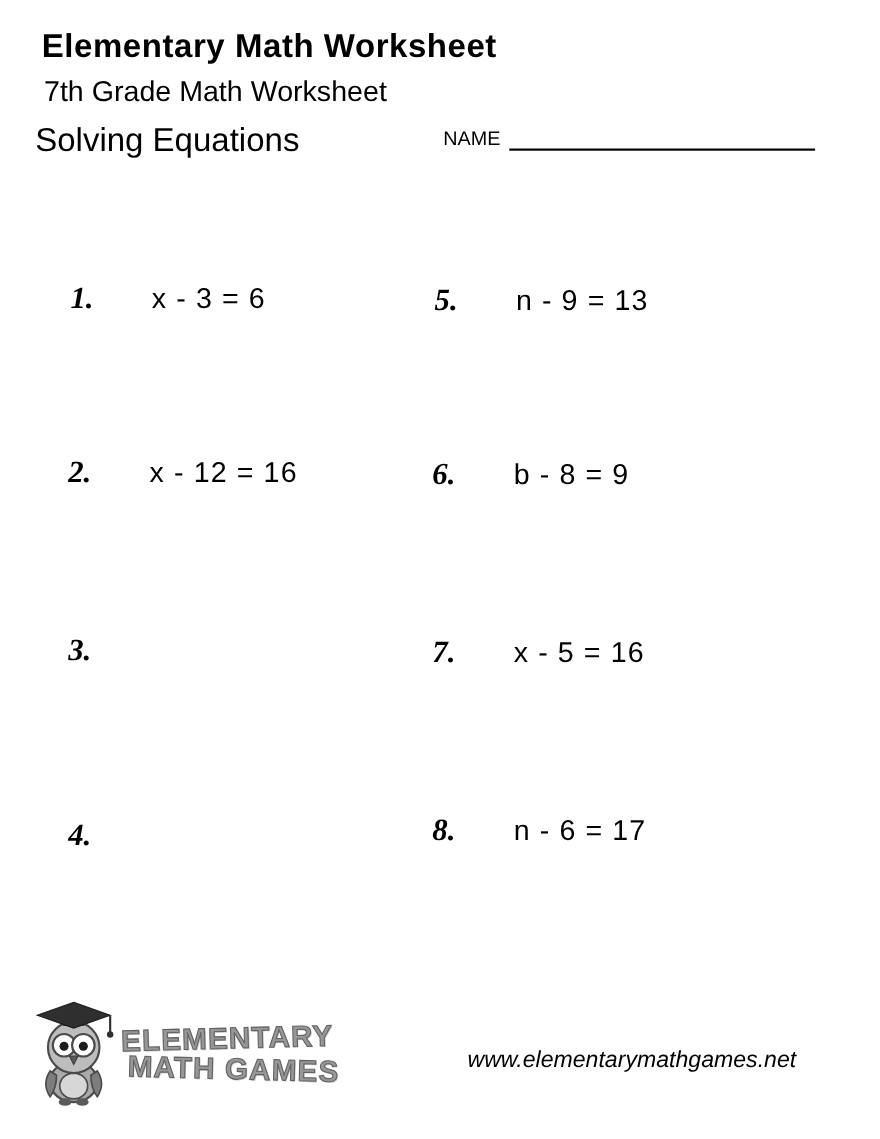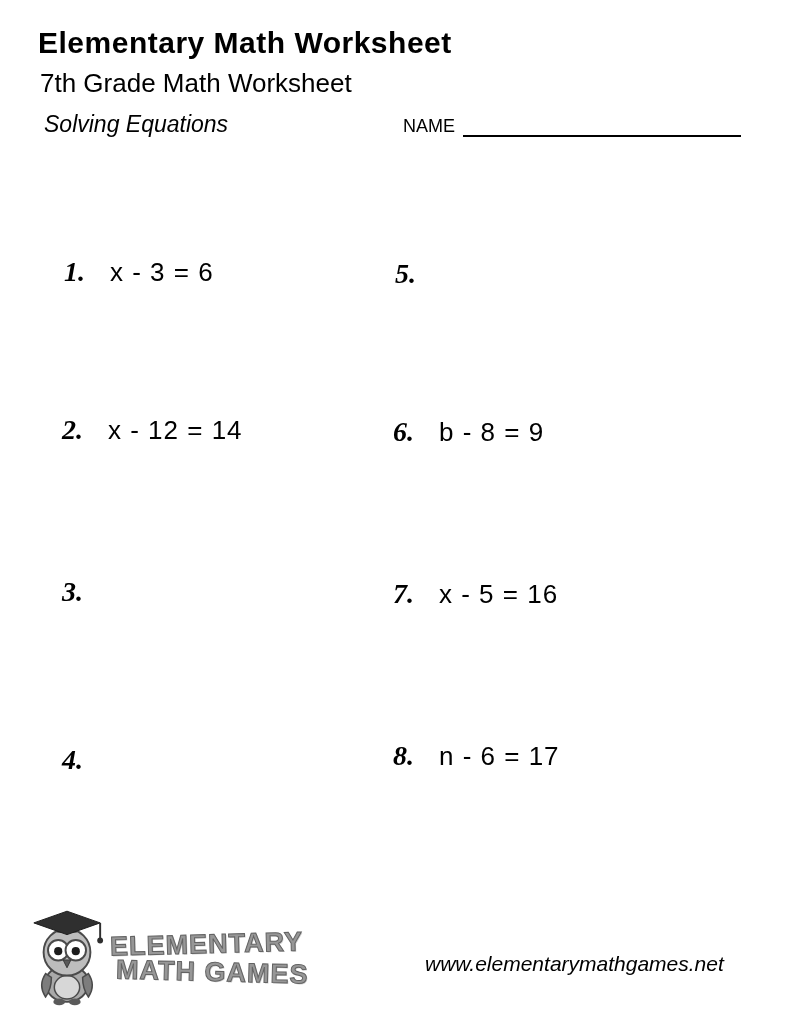--- a/index.html
+++ b/index.html
@@ -28,24 +28,23 @@
     letter-spacing: 0.5px;
   }
   .subtitle {
     position: absolute;
     left: 40px; top: 68px;
     font-size: 26px;
     font-weight: normal;
   }
   .topic {
     position: absolute;
-    left: 44px; top: 111px;
-    font-size: 23px;
+    left: 32px; top: 111px;
+    font-size: 30px;
     font-weight: normal;
-    font-style: italic;
   }
   .name-row {
     position: absolute;
     left: 403px; top: 111px;
     font-size: 18px;
     display: flex;
     align-items: flex-end;
   }
   .name-line {
     display: inline-block;
@@ -65,20 +64,21 @@
   .problem .num {
     font-family: "Liberation Serif", serif;
     font-style: italic;
     font-weight: bold;
     font-size: 28px;
     width: 46px;
   }
   .problem .eq {
     font-size: 26px;
     letter-spacing: 1px;
+    margin-left: 28px;
   }
   .p1 { left: 64px;  top: 256px; }
   .p2 { left: 62px;  top: 414px; }
   .p3 { left: 62px;  top: 576px; }
   .p4 { left: 62px;  top: 744px; }
   .p5 { left: 395px; top: 258px; }
   .p6 { left: 393px; top: 416px; }
   .p7 { left: 393px; top: 578px; }
   .p8 { left: 393px; top: 740px; }
 
@@ -120,30 +120,31 @@
     <span>NAME</span>
     <span class="name-line"></span>
   </div>
 
   <div class="problem p1">
     <span class="num">1.</span>
     <span class="eq">x - 3 = 6</span>
   </div>
   <div class="problem p2">
     <span class="num">2.</span>
-    <span class="eq">x - 12 = 14</span>
+    <span class="eq">x - 12 = 16</span>
   </div>
   <div class="problem p3">
     <span class="num">3.</span>
   </div>
   <div class="problem p4">
     <span class="num">4.</span>
   </div>
   <div class="problem p5">
     <span class="num">5.</span>
+    <span class="eq">n - 9 = 13</span>
   </div>
   <div class="problem p6">
     <span class="num">6.</span>
     <span class="eq">b - 8 = 9</span>
   </div>
   <div class="problem p7">
     <span class="num">7.</span>
     <span class="eq">x - 5 = 16</span>
   </div>
   <div class="problem p8">

